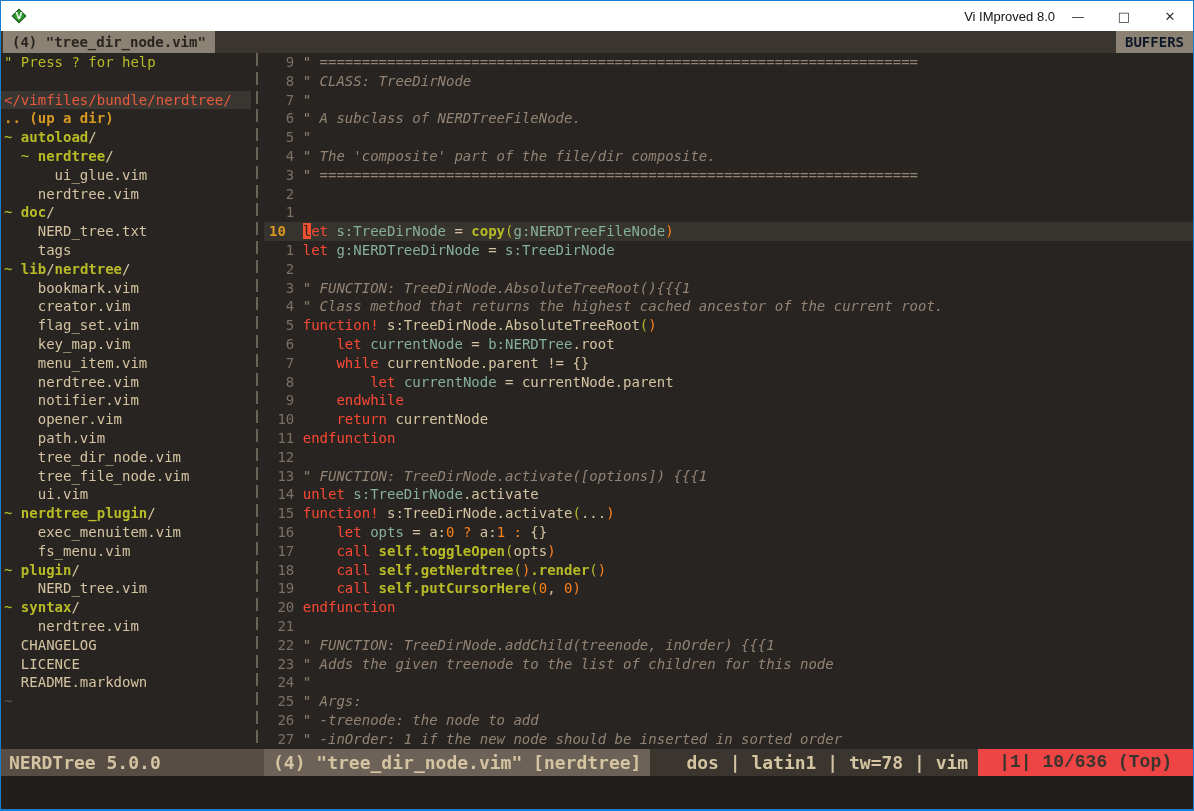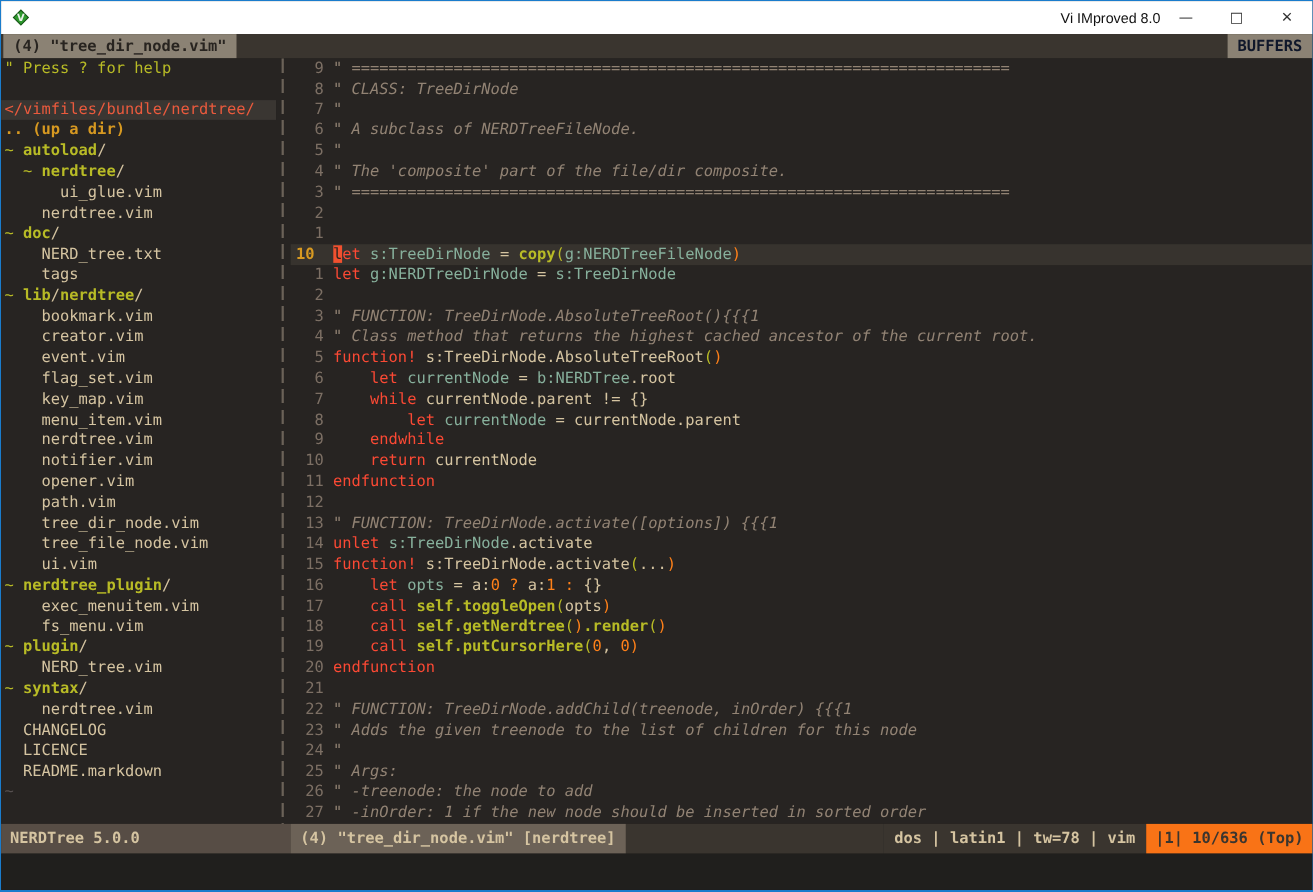--- a/index.html
+++ b/index.html
@@ -60,28 +60,28 @@
   .tk-h{ color:#b8bb26; }                               
   .tk-u{ color:#d79921; font-weight:bold; }             
   .tk-rt{ color:#ea5a3d; }                              
   .tk-t{ color:#b8bb26; }                               
   .tk-d{ color:#b8bb26; font-weight:bold; }             
   .tk-s{ color:#d5c4a1; }                               
   .tk-fi{ color:#d5c4a1; }                              
   .tk-eob{ color:#565050; }                             
   
   .statusline{
-    height:27px; line-height:27px; display:flex; font-size:14px; font-weight:bold;
+    height:27px; line-height:27px; display:flex; font-size:18px; font-weight:bold;
     flex:0 0 auto; white-space:pre;border-radius:10px;
   }
   .sl-nerdtree{ width:263px; flex:0 0 auto; background:#574d45; color:#d5c4a1; padding-left:8px; }
   .sl-file{ background:#6c6257; color:#d5c4a1; padding:0 9px; }
   .sl-fill{ flex:1; background:#3a352f; }
   .sl-right{ background:#3a352f; color:#d5c4a1; padding:0 10px; }
-  .sl-pos{ background:#f97316; color:#3a352f; padding:0 8px; }
+  .sl-pos{ background:#ef4444; color:#3a352f; padding:0 21px;font-family:Liberation Mono, monospace; }
   
   .cmdline{ height:33px; background:#201f1d; flex:0 0 auto; }
 </style>
 </head>
 <body>
 
 <div class="window">
 
   <div class="titlebar">
     <span class="app-icon">
@@ -113,21 +113,20 @@
         <div class="row"><span class="tk-t">~ </span><span class="tk-d">autoload</span><span class="tk-s">/</span></div>
         <div class="row"><span class="tk-s">  </span><span class="tk-t">~ </span><span class="tk-d">nerdtree</span><span class="tk-s">/</span></div>
         <div class="row"><span class="tk-fi">      ui_glue.vim</span></div>
         <div class="row"><span class="tk-fi">    nerdtree.vim</span></div>
         <div class="row"><span class="tk-t">~ </span><span class="tk-d">doc</span><span class="tk-s">/</span></div>
         <div class="row"><span class="tk-fi">    NERD_tree.txt</span></div>
         <div class="row"><span class="tk-fi">    tags</span></div>
         <div class="row"><span class="tk-t">~ </span><span class="tk-d">lib</span><span class="tk-s">/</span><span class="tk-d">nerdtree</span><span class="tk-s">/</span></div>
         <div class="row"><span class="tk-fi">    bookmark.vim</span></div>
         <div class="row"><span class="tk-fi">    creator.vim</span></div>
-        <div class="row"><span class="tk-fi">    event.vim</span></div>
         <div class="row"><span class="tk-fi">    flag_set.vim</span></div>
         <div class="row"><span class="tk-fi">    key_map.vim</span></div>
         <div class="row"><span class="tk-fi">    menu_item.vim</span></div>
         <div class="row"><span class="tk-fi">    nerdtree.vim</span></div>
         <div class="row"><span class="tk-fi">    notifier.vim</span></div>
         <div class="row"><span class="tk-fi">    opener.vim</span></div>
         <div class="row"><span class="tk-fi">    path.vim</span></div>
         <div class="row"><span class="tk-fi">    tree_dir_node.vim</span></div>
         <div class="row"><span class="tk-fi">    tree_file_node.vim</span></div>
         <div class="row"><span class="tk-fi">    ui.vim</span></div>

